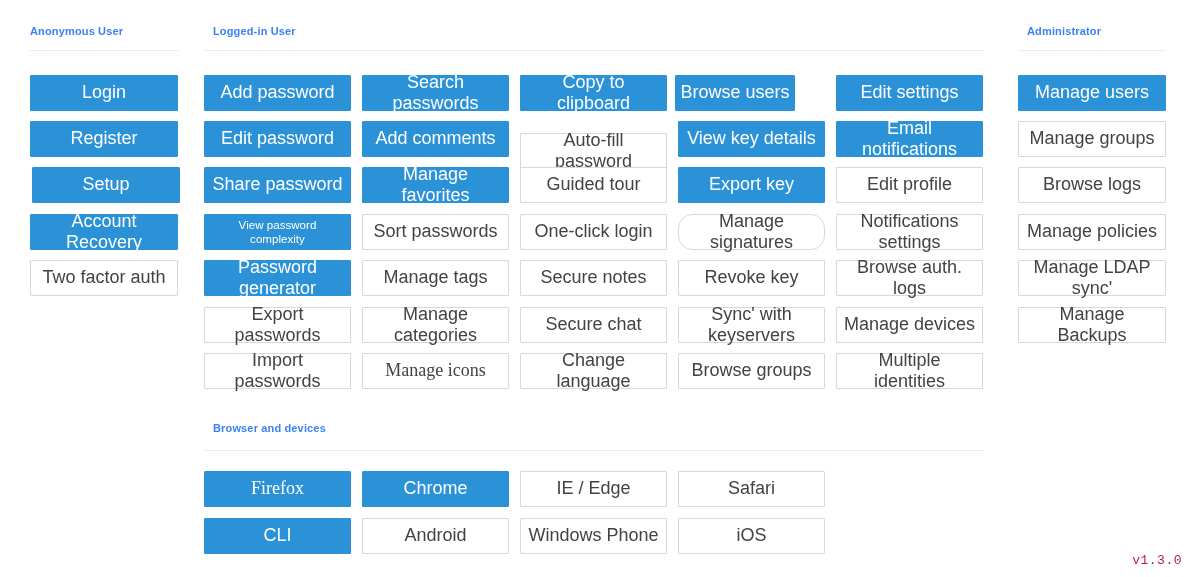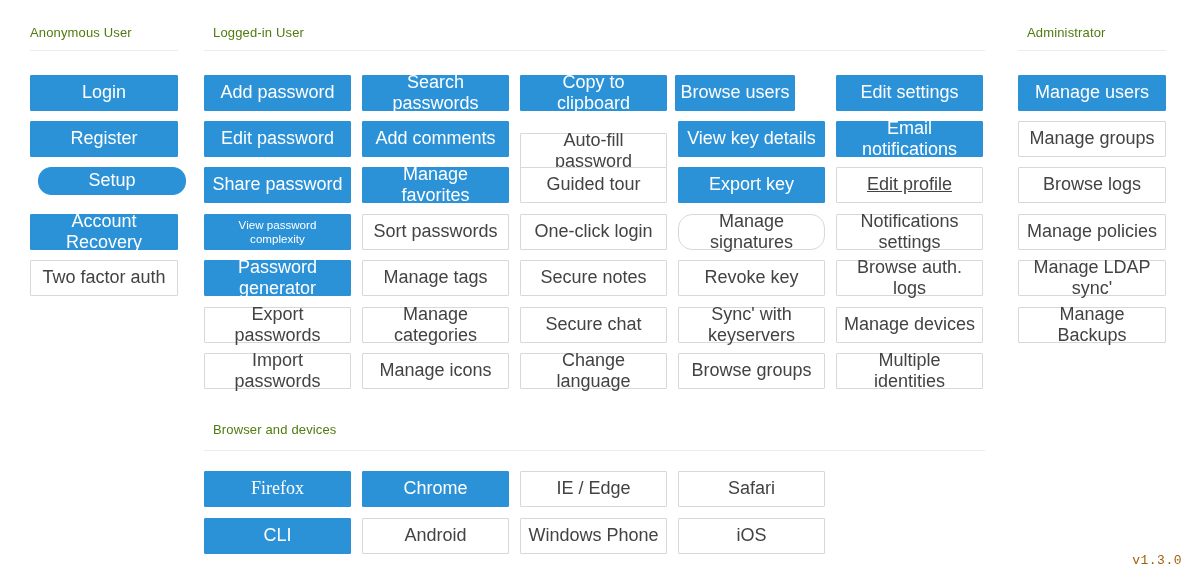--- a/index.html
+++ b/index.html
@@ -18,24 +18,25 @@
   .canvas {
     position: absolute;
     left: 0; top: 0;
     width: 1196px;
     height: 577px;
   }
 
   
   .sec-head {
     position: absolute;
-    font-size: 13px;
-    color: #4d7c0f;
+    font-size: 11px;
+    color: #3b82f6;
     letter-spacing: 0.15px;
     white-space: nowrap;
+    font-weight: bold;
   }
   .sec-rule {
     position: absolute;
     height: 1px;
     background: #ececec;
   }
 
   
   .btn {
     position: absolute;
@@ -66,21 +67,21 @@
     line-height: 1.25;
   }
 
   
   .version {
     position: absolute;
     right: 14px;
     bottom: 9px;
     font-family: "Liberation Mono", "DejaVu Sans Mono", monospace;
     font-size: 13px;
-    color: #a16207;
+    color: #be185d;
     letter-spacing: 0.5px;
   }
 </style>
 </head>
 <body>
 
 <div class="canvas">
 
   <div class="sec-head" style="left:30px; top:25px;">Anonymous User</div>
   <div class="sec-rule" style="left:30px; top:50px; width:148px;"></div>
@@ -89,60 +90,60 @@
   <div class="sec-rule" style="left:204px; top:50px; width:781px;"></div>
 
   <div class="sec-head" style="left:1027px; top:25px;">Administrator</div>
   <div class="sec-rule" style="left:1018px; top:50px; width:148px;"></div>
 
   <div class="sec-head" style="left:213px; top:422px;">Browser and devices</div>
   <div class="sec-rule" style="left:204px; top:450px; width:781px;"></div>
 
   <div class="btn on" style="left:30px; top:75px; width:148px; height:36px;">Login</div>
   <div class="btn on" style="left:30px; top:121px; width:148px; height:36px;">Register</div>
-  <div class="btn on" style="left:38px; top:167px; width:148px; height:28px;border-radius:13px;">Setup</div>
+  <div class="btn on" style="left:32px; top:167px; width:148px; height:36px;">Setup</div>
   <div class="btn on" style="left:30px; top:214px; width:148px; height:36px;">Account Recovery</div>
   <div class="btn off" style="left:30px; top:260px; width:148px; height:36px;">Two factor auth</div>
 
   <div class="btn on" style="left:204px; top:75px; width:147px; height:36px;">Add password</div>
   <div class="btn on" style="left:204px; top:121px; width:147px; height:36px;">Edit password</div>
   <div class="btn on" style="left:204px; top:167px; width:147px; height:36px;">Share password</div>
   <div class="btn on two-line" style="left:204px; top:214px; width:147px; height:36px;">View password
 complexity</div>
   <div class="btn on" style="left:204px; top:260px; width:147px; height:36px;">Password generator</div>
   <div class="btn off" style="left:204px; top:307px; width:147px; height:36px;">Export passwords</div>
   <div class="btn off" style="left:204px; top:353px; width:147px; height:36px;">Import passwords</div>
 
   <div class="btn on" style="left:362px; top:75px; width:147px; height:36px;">Search passwords</div>
   <div class="btn on" style="left:362px; top:121px; width:147px; height:36px;">Add comments</div>
   <div class="btn on" style="left:362px; top:167px; width:147px; height:36px;">Manage favorites</div>
   <div class="btn off" style="left:362px; top:214px; width:147px; height:36px;">Sort passwords</div>
   <div class="btn off" style="left:362px; top:260px; width:147px; height:36px;">Manage tags</div>
   <div class="btn off" style="left:362px; top:307px; width:147px; height:36px;">Manage categories</div>
-  <div class="btn off" style="left:362px; top:353px; width:147px; height:36px;">Manage icons</div>
+  <div class="btn off" style="left:362px; top:353px; width:147px; height:36px;font-family:Liberation Serif, serif;">Manage icons</div>
 
   <div class="btn on" style="left:520px; top:75px; width:147px; height:36px;">Copy to clipboard</div>
   <div class="btn off" style="left:520px; top:133px; width:147px; height:36px;">Auto-fill password</div>
   <div class="btn off" style="left:520px; top:167px; width:147px; height:36px;">Guided tour</div>
   <div class="btn off" style="left:520px; top:214px; width:147px; height:36px;">One-click login</div>
   <div class="btn off" style="left:520px; top:260px; width:147px; height:36px;">Secure notes</div>
   <div class="btn off" style="left:520px; top:307px; width:147px; height:36px;">Secure chat</div>
   <div class="btn off" style="left:520px; top:353px; width:147px; height:36px;">Change language</div>
 
   <div class="btn on" style="left:675px; top:75px; width:120px; height:36px;">Browse users</div>
   <div class="btn on" style="left:678px; top:121px; width:147px; height:36px;">View key details</div>
   <div class="btn on" style="left:678px; top:167px; width:147px; height:36px;">Export key</div>
   <div class="btn off" style="left:678px; top:214px; width:147px; height:36px;border-radius:14px;">Manage signatures</div>
   <div class="btn off" style="left:678px; top:260px; width:147px; height:36px;">Revoke key</div>
   <div class="btn off" style="left:678px; top:307px; width:147px; height:36px;">Sync' with keyservers</div>
   <div class="btn off" style="left:678px; top:353px; width:147px; height:36px;">Browse groups</div>
 
   <div class="btn on" style="left:836px; top:75px; width:147px; height:36px;">Edit settings</div>
   <div class="btn on" style="left:836px; top:121px; width:147px; height:36px;">Email notifications</div>
-  <div class="btn off" style="left:836px; top:167px; width:147px; height:36px;text-decoration:underline;">Edit profile</div>
+  <div class="btn off" style="left:836px; top:167px; width:147px; height:36px;">Edit profile</div>
   <div class="btn off" style="left:836px; top:214px; width:147px; height:36px;">Notifications settings</div>
   <div class="btn off" style="left:836px; top:260px; width:147px; height:36px;">Browse auth. logs</div>
   <div class="btn off" style="left:836px; top:307px; width:147px; height:36px;">Manage devices</div>
   <div class="btn off" style="left:836px; top:353px; width:147px; height:36px;">Multiple identities</div>
 
   <div class="btn on" style="left:1018px; top:75px; width:148px; height:36px;">Manage users</div>
   <div class="btn off" style="left:1018px; top:121px; width:148px; height:36px;">Manage groups</div>
   <div class="btn off" style="left:1018px; top:167px; width:148px; height:36px;">Browse logs</div>
   <div class="btn off" style="left:1018px; top:214px; width:148px; height:36px;">Manage policies</div>
   <div class="btn off" style="left:1018px; top:260px; width:148px; height:36px;">Manage LDAP sync'</div>

